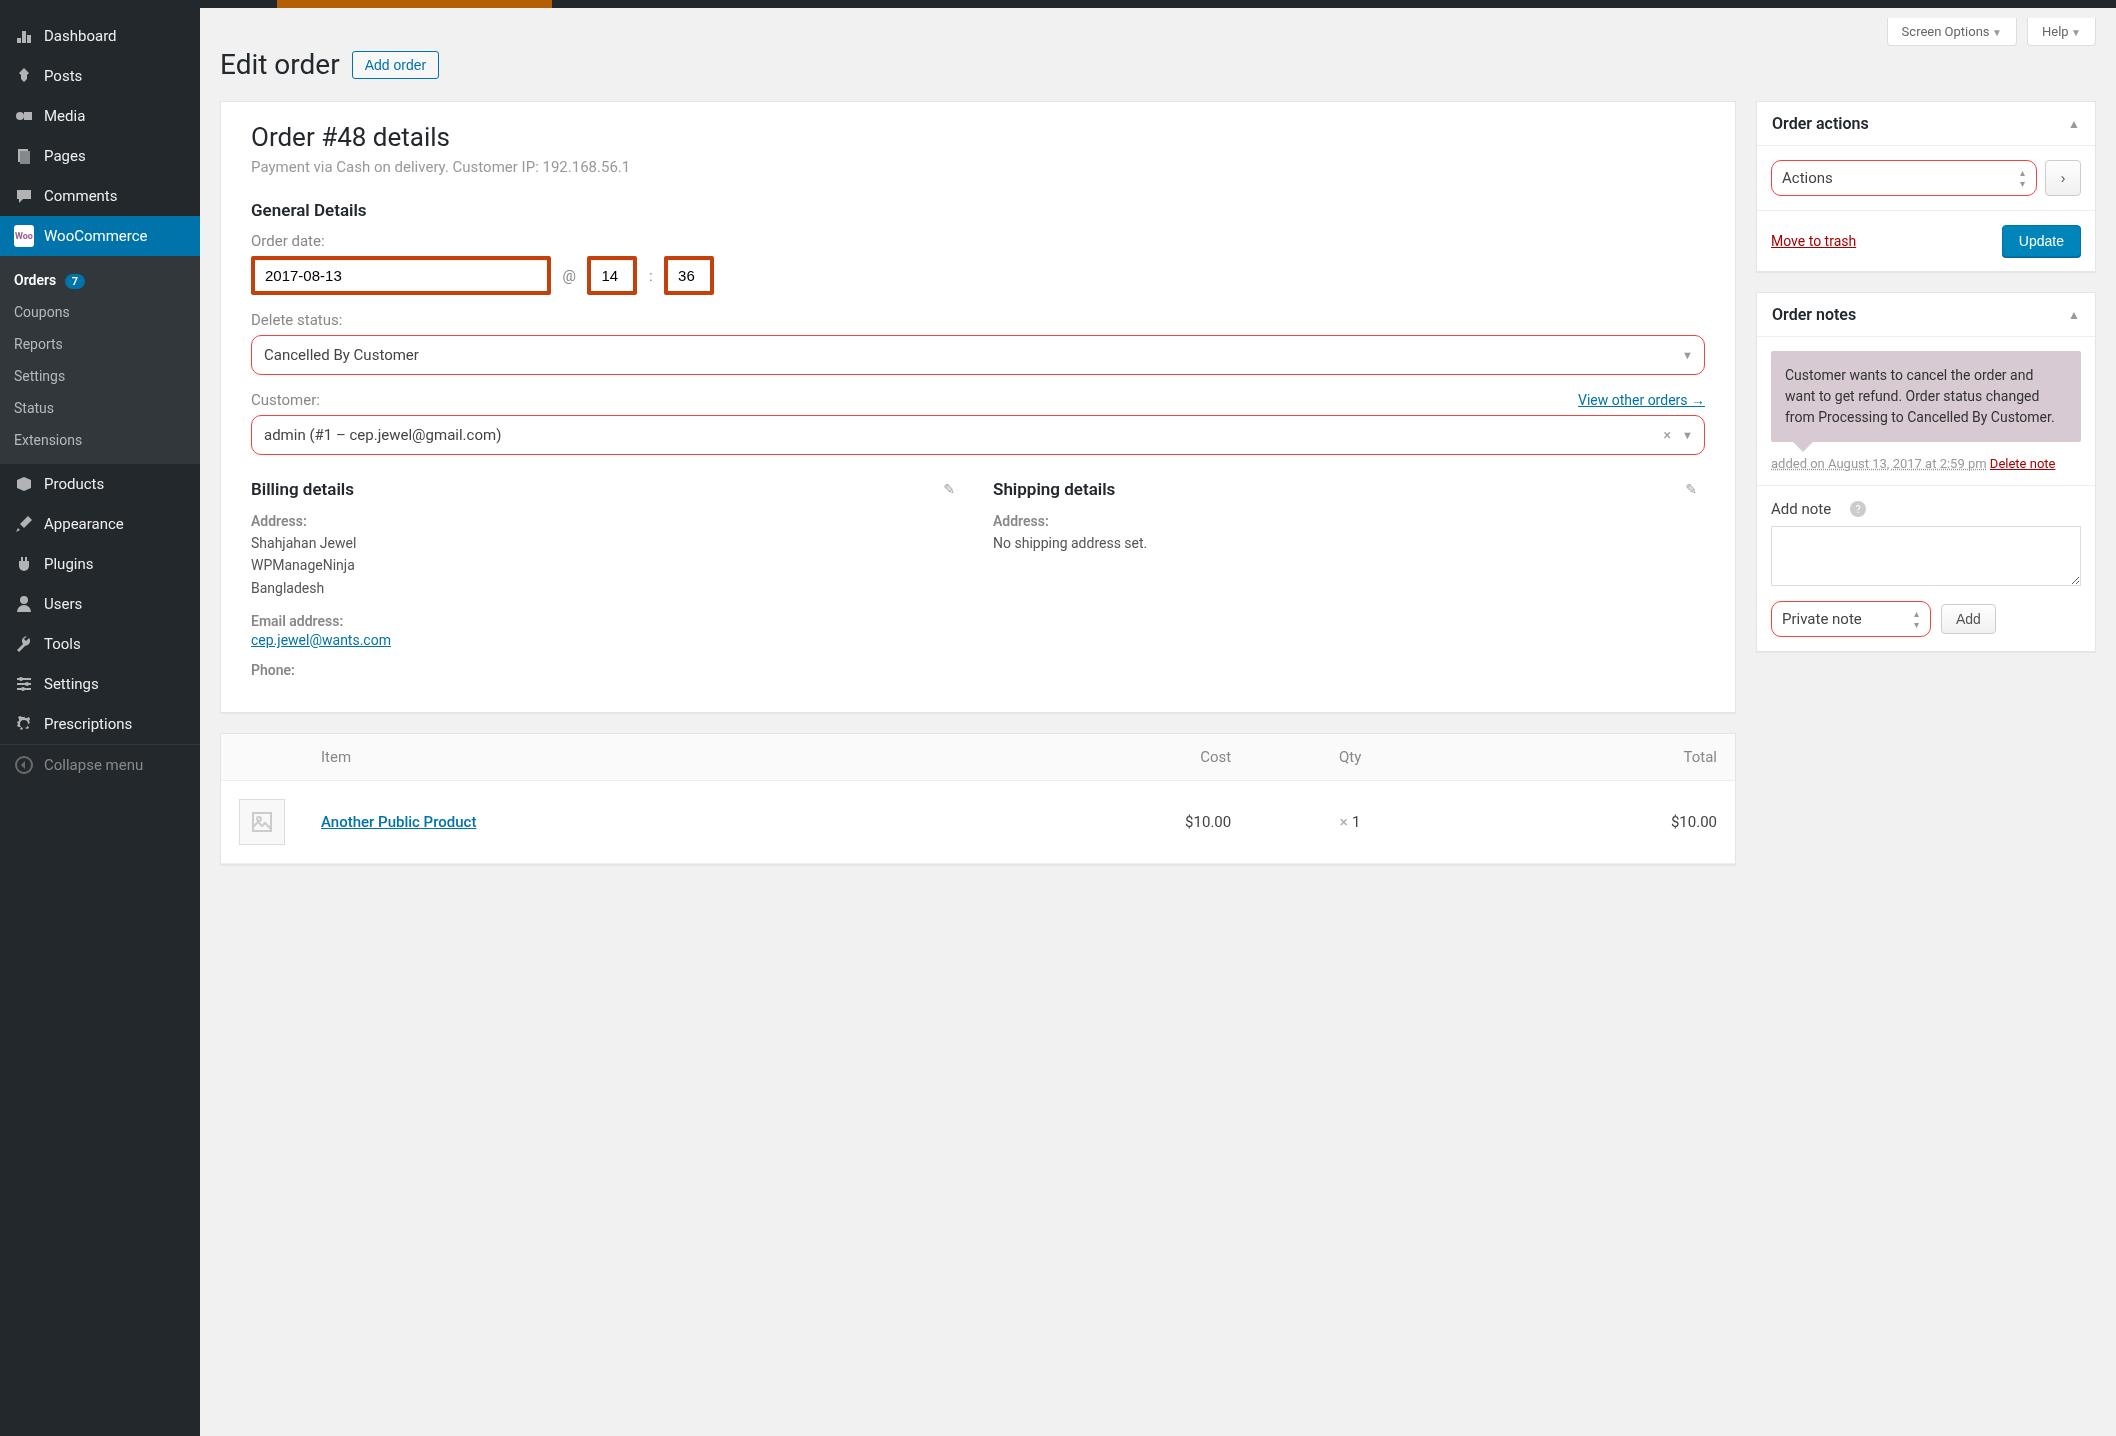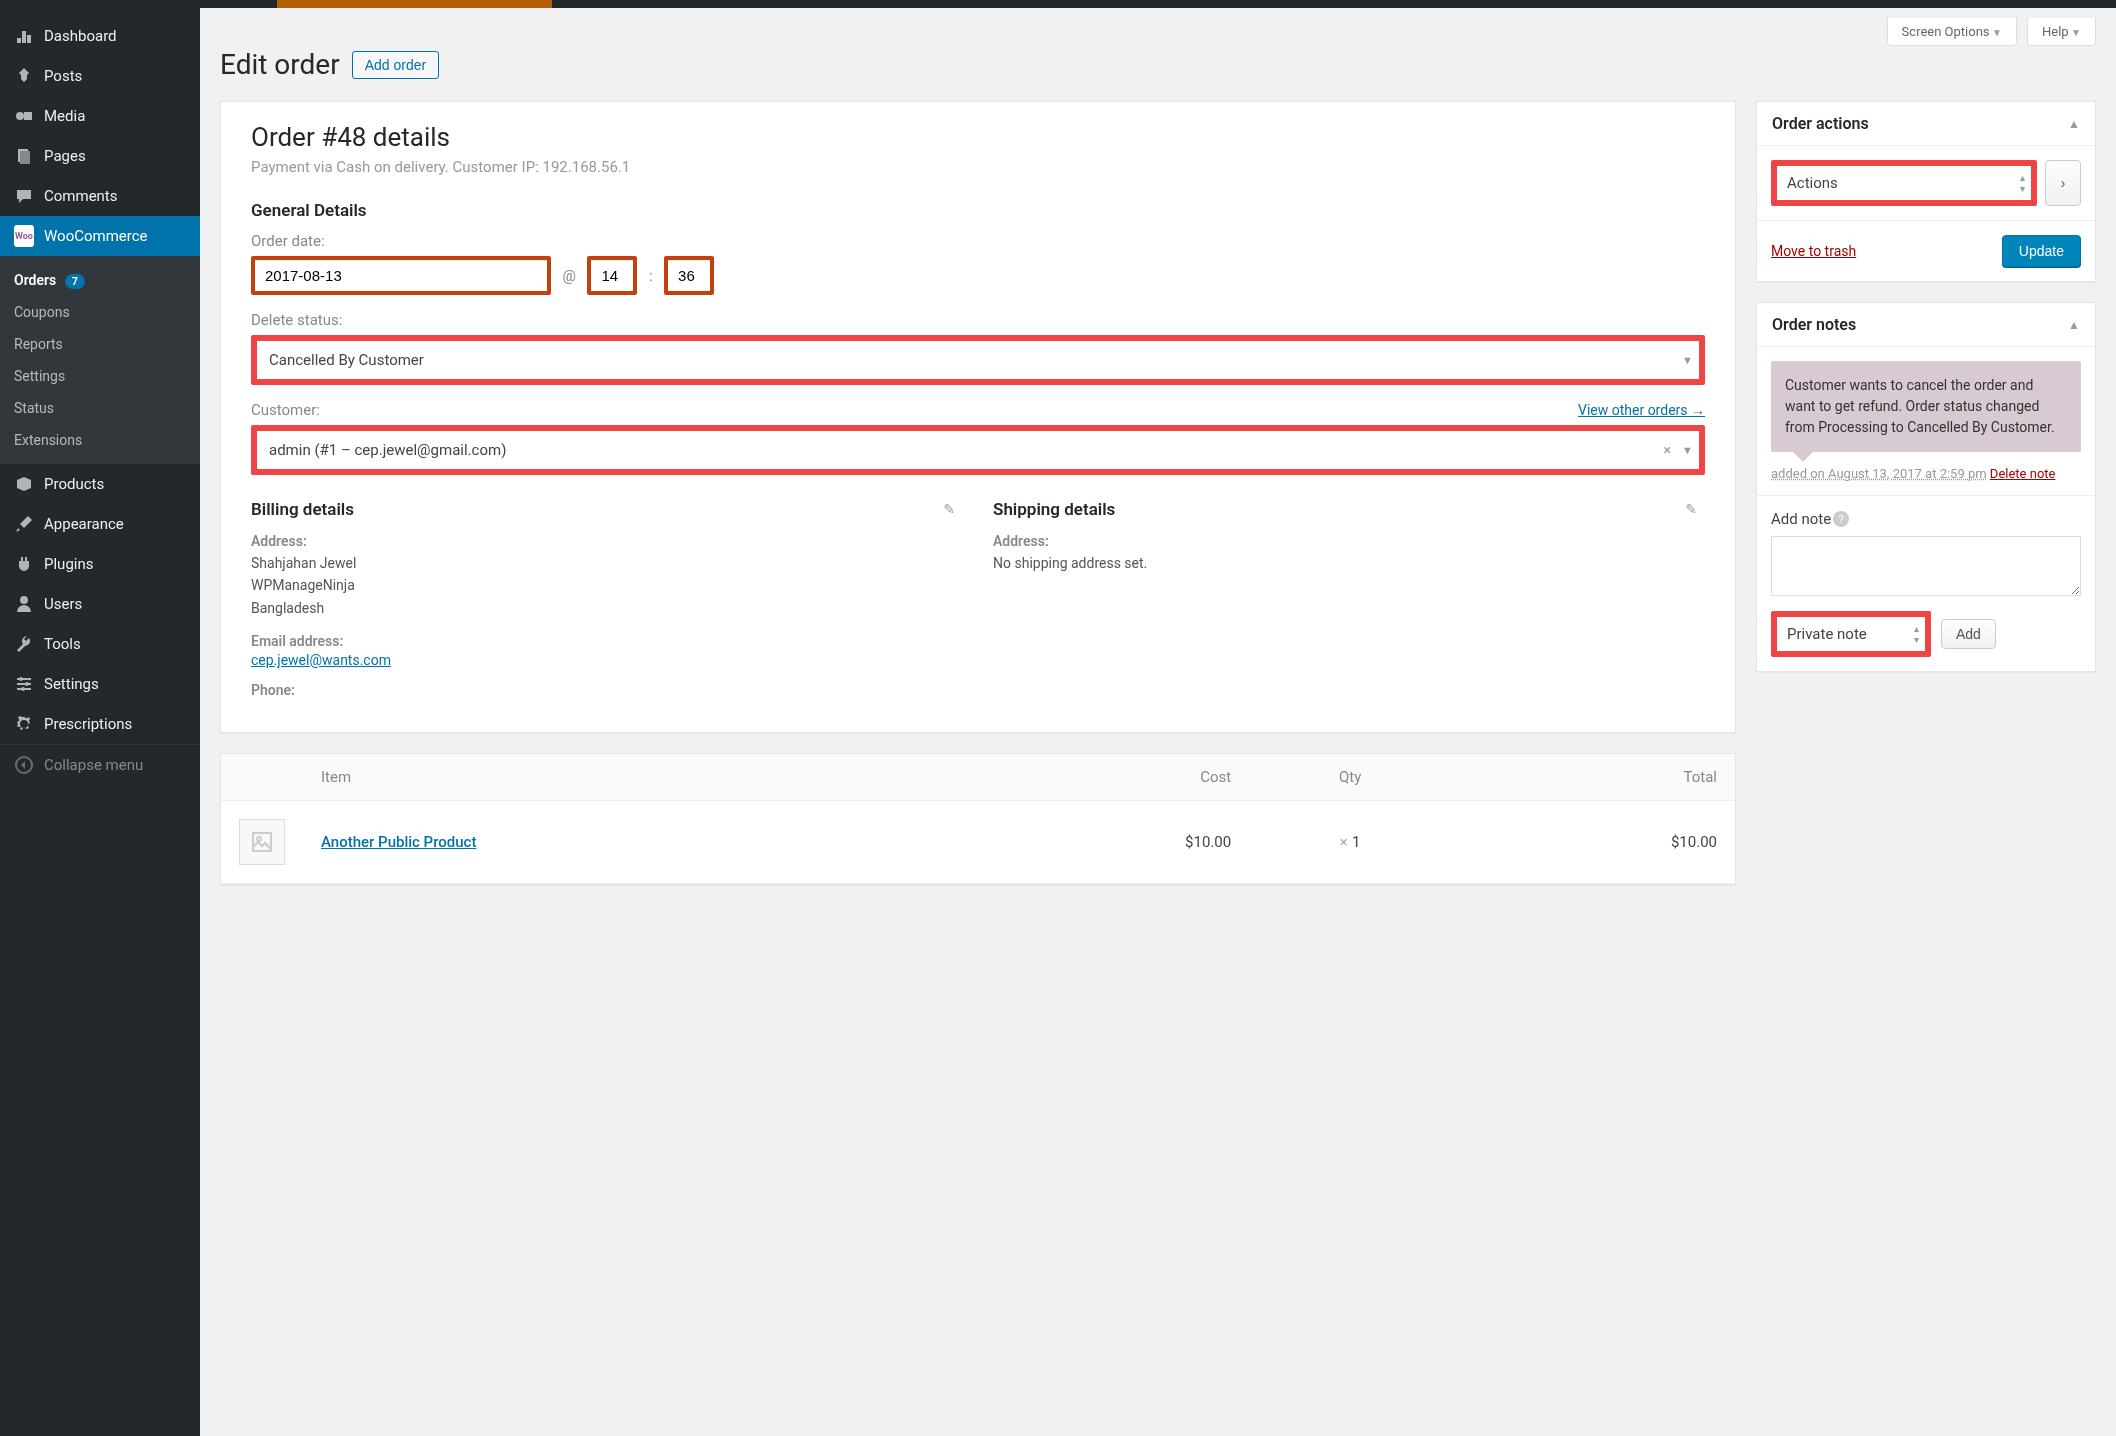--- a/index.html
+++ b/index.html
@@ -46,21 +46,21 @@
 .order-title { font-size: 26px; font-weight: 400; color: #23282d; margin-bottom: 6px; }
 .order-meta { font-size: 15px; color: #999; margin-bottom: 24px; }
 .section-h { font-size: 17px; font-weight: 600; color: #23282d; margin-bottom: 12px; }
 .field-label { color: #888; font-size: 15px; margin-bottom: 6px; display: block; }
 .field-row { margin-bottom: 16px; }
 .text-input { border: 4px solid #c2410c; padding: 7px 10px; font-size: 15px; border-radius: 2px; background: #fff; box-shadow: inset 0 1px 2px rgba(0,0,0,0.07); }
 .date-input { width: 300px; }
 .time-input { width: 50px; text-align: left; }
 .at-sym { color: #888; margin: 0 8px; font-size: 15px; }
 .select-wrap { position: relative; }
-.select { width: 100%; border: 6px solid #ef4444; padding: 10px 12px; font-size: 15px; border-radius: 2px; background: #fff; appearance: none; cursor: pointer; }
+.select { width: 100%; border: 1px solid #ef4444; padding: 10px 12px; font-size: 15px; border-radius: 10px; background: #fff; appearance: none; cursor: pointer; }
 .select-arrow { position: absolute; right: 12px; top: 50%; transform: translateY(-50%); color: #999; pointer-events: none; font-size: 11px; }
 .customer-row { display: flex; justify-content: space-between; align-items: center; margin-bottom: 6px; }
 .link { color: #0073aa; text-decoration: underline; cursor: pointer; }
 .link-red { color: #a00; text-decoration: underline; cursor: pointer; }
 .customer-select .clear-x { position: absolute; right: 34px; top: 50%; transform: translateY(-50%); color: #999; cursor: pointer; }
 
 .details-grid { display: flex; gap: 30px; margin-top: 24px; }
 .details-col { flex: 1; position: relative; }
 .details-h { font-size: 17px; font-weight: 600; color: #23282d; margin-bottom: 14px; }
 .pencil { position: absolute; right: 8px; top: 2px; color: #999; cursor: pointer; font-size: 14px; }
@@ -74,21 +74,21 @@
 .sq-btn { width: 36px; border: 1px solid #ccc; border-radius: 4px; background: linear-gradient(#fefefe,#f0f0f0); cursor: pointer; font-size: 14px; color: #555; }
 .actions-footer { display: flex; justify-content: space-between; align-items: center; padding: 14px; border-top: 1px solid #eee; }
 .btn-primary { background: #0085ba; border: 1px solid #0073aa; color: #fff; padding: 7px 16px; border-radius: 4px; font-size: 14px; cursor: pointer; box-shadow: 0 1px 0 #006799; }
 
 
 .note-bubble { background: #d7cad2; padding: 14px; border-radius: 2px; color: #333; line-height: 1.5; position: relative; margin: 14px; }
 .note-bubble::after { content: ""; position: absolute; bottom: -10px; left: 22px; border: 10px solid transparent; border-top-color: #d7cad2; border-bottom: none; }
 .note-meta { padding: 0 14px 14px 14px; font-size: 13px; }
 .note-meta .ts { color: #999; text-decoration: underline dotted; }
 .add-note-section { padding: 14px; border-top: 1px solid #eee; }
-.add-note-label { font-size: 15px; margin-bottom: 8px; display: flex; align-items: center; gap: 2px; text-align: right; }
+.add-note-label { font-size: 15px; margin-bottom: 8px; display: flex; align-items: center; gap: 19px; text-align: right; }
 .help-circle { width: 16px; height: 16px; border-radius: 50%; background: #ccc; color: #fff; font-size: 11px; display: inline-flex; align-items: center; justify-content: center; }
 .note-textarea { width: 100%; height: 60px; border: 1px solid #ddd; resize: both; margin-bottom: 12px; }
 .note-type-row { display: flex; gap: 10px; align-items: center; }
 .note-type-row .select { width: 160px; padding: 8px 10px; }
 .btn-secondary { background: linear-gradient(#fefefe,#f0f0f0); border: 1px solid #ccc; padding: 6px 14px; border-radius: 4px; cursor: pointer; font-size: 14px; color: #555; }
 
 
 .items-table { width: 100%; border-collapse: collapse; }
 .items-table th { text-align: left; padding: 14px 18px; color: #888; font-weight: 400; font-size: 15px; border-bottom: 1px solid #eee; background: #fafafa; }
 .items-table th.r, .items-table td.r { text-align: right; }

